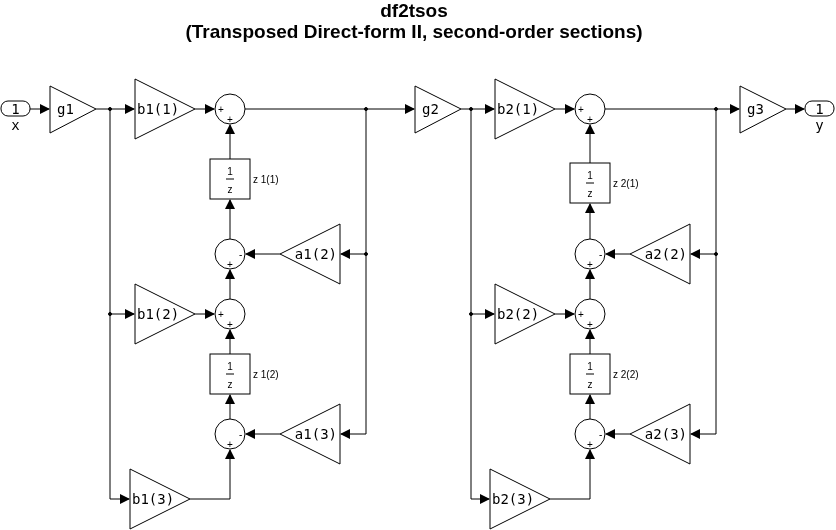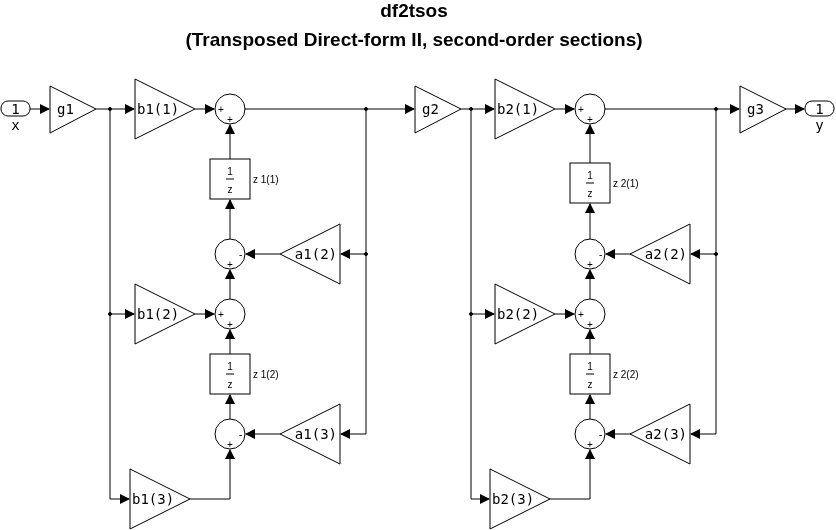--- a/index.html
+++ b/index.html
@@ -1,19 +1,19 @@
 <!DOCTYPE html>
 <html><head>
 <meta charset="utf-8">
 <style>
   html, body { margin: 0; padding: 0; background: #ffffff; }
   body { width: 836px; height: 530px; position: relative; overflow: hidden; font-family: "Liberation Sans", sans-serif; }
   .title { position: absolute; left: 0; width: 828px; text-align: center; font-weight: bold; font-size: 19px; color: #000; font-family: "Liberation Sans", sans-serif; }
   #t1 { top: 0px; }
-  #t2 { top: 29px; }
+  #t2 { top: 21px; }
   svg { position: absolute; left: 0; top: 0; }
   svg text { font-family: "DejaVu Sans Mono", monospace; fill: #000; }
   .gain-text { font-size: 14px; }
   .small { font-family: "Liberation Sans", sans-serif !important; font-size: 10px; }
   .sign { font-family: "Liberation Sans", sans-serif !important; font-size: 10px; }
 </style>
 </head>
 <body>
 
 <div id="t1" class="title">df2tsos</div>

